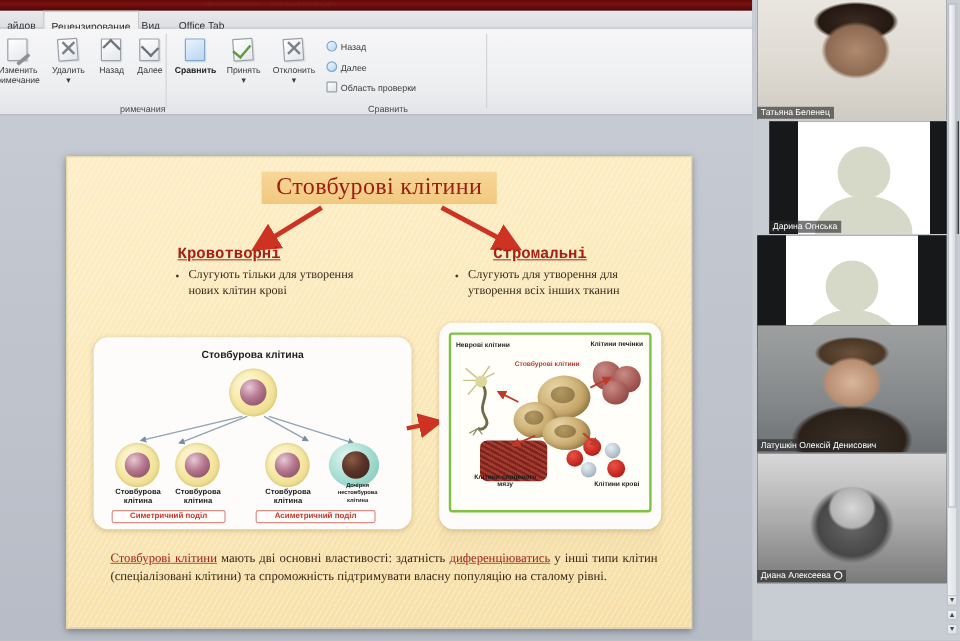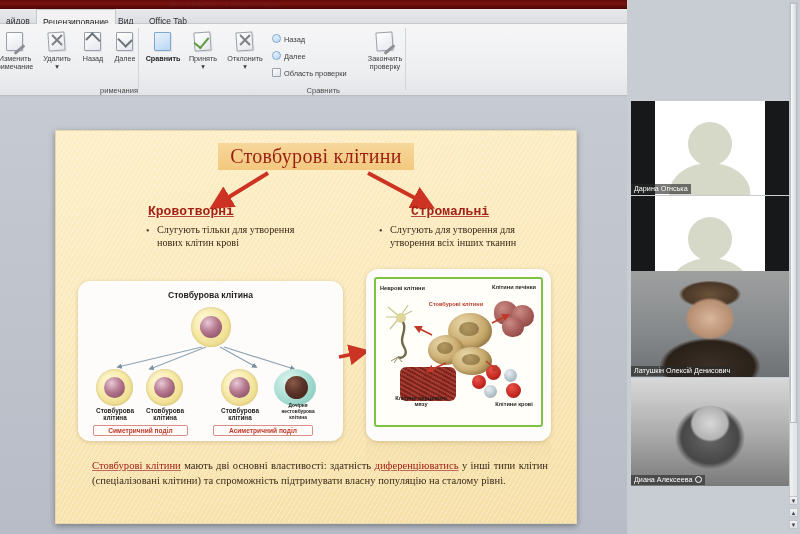--- a/index.html
+++ b/index.html
@@ -432,28 +432,20 @@
         <div class="smallrow" style="left:132px; top:10px;">
           <i class="mini nav"></i><span>Назад</span>
         </div>
         <div class="smallrow" style="left:132px; top:27px;">
           <i class="mini nav"></i><span>Далее</span>
         </div>
         <div class="smallrow" style="left:132px; top:44px;">
           <i class="mini"></i><span>Область проверки</span>
         </div>
 
-        <div class="rbtn" style="left:222px; top:6px; width:46px;">
-          <span class="glyph">
-            <i class="icn-sheet tilt"></i>
-              <i class="icn-pen"></i>
-          </span>
-          <span class="lbl">Закончить</span>
-          <span class="lbl">проверку</span>
-        </div>
 
         <div class="rgroup-label" style="left:0; width:200px;">Сравнить</div>
       </div>
 
       <div class="rgroup-sep" style="left:405px;"></div>
     </div>
 
     <div id="workspace">
 
       <div id="slide">
@@ -590,22 +582,26 @@
         <div id="slide-para">
           <span class="hl">Стовбурові клітини</span><span> мають дві основні властивості: здатність </span><span class="hl">диференціюватись</span><span> у інші типи клітин (спеціалізовані клітини) та спроможність підтримувати власну популяцію на сталому рівні.</span>
         </div>
 
       </div>
     </div>
   </div>
 
   <div id="video-panel">
 
-
-    <div class="vtile" style="top:101px; height:94px;">
+    <div class="vtile" style="top:0px; height:100px;">
+      <div class="photo p-teacher"></div>
+      <div class="vname">Татьяна Беленец</div>
+    </div>
+
+    <div class="vtile" style="top:101px; height:94px;margin-left:10px;">
       <div class="avatar-ph" style="left:24px; right:24px; top:0; bottom:0;">
         <i class="head"></i>
           <i class="body"></i>
       </div>
       <div class="vname">Дарина Огнська</div>
     </div>
 
     <div class="vtile" style="top:196px; height:94px;">
       <div class="avatar-ph" style="left:24px; right:24px; top:0; bottom:0;">
         <i class="head"></i>

